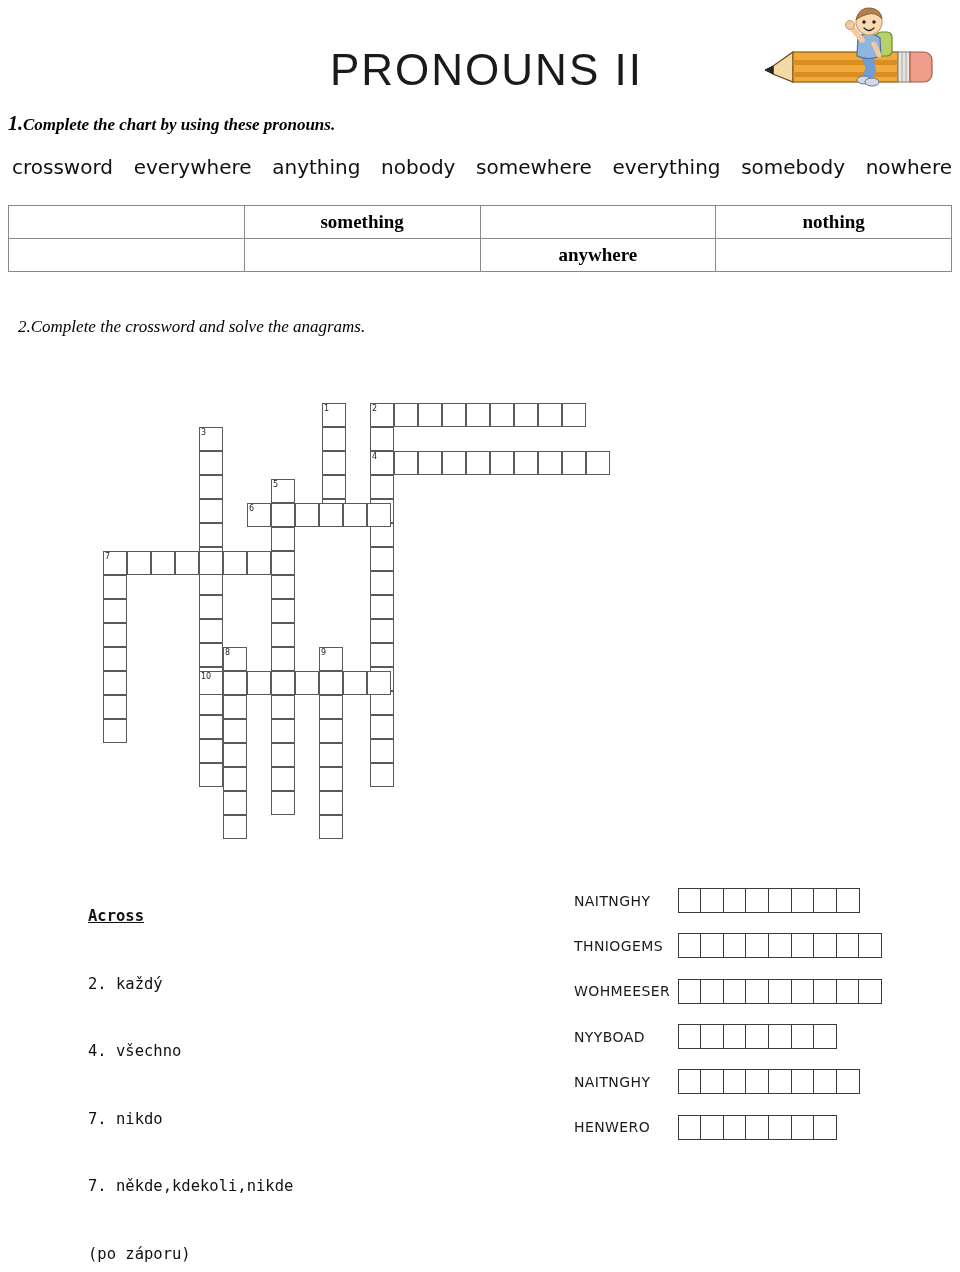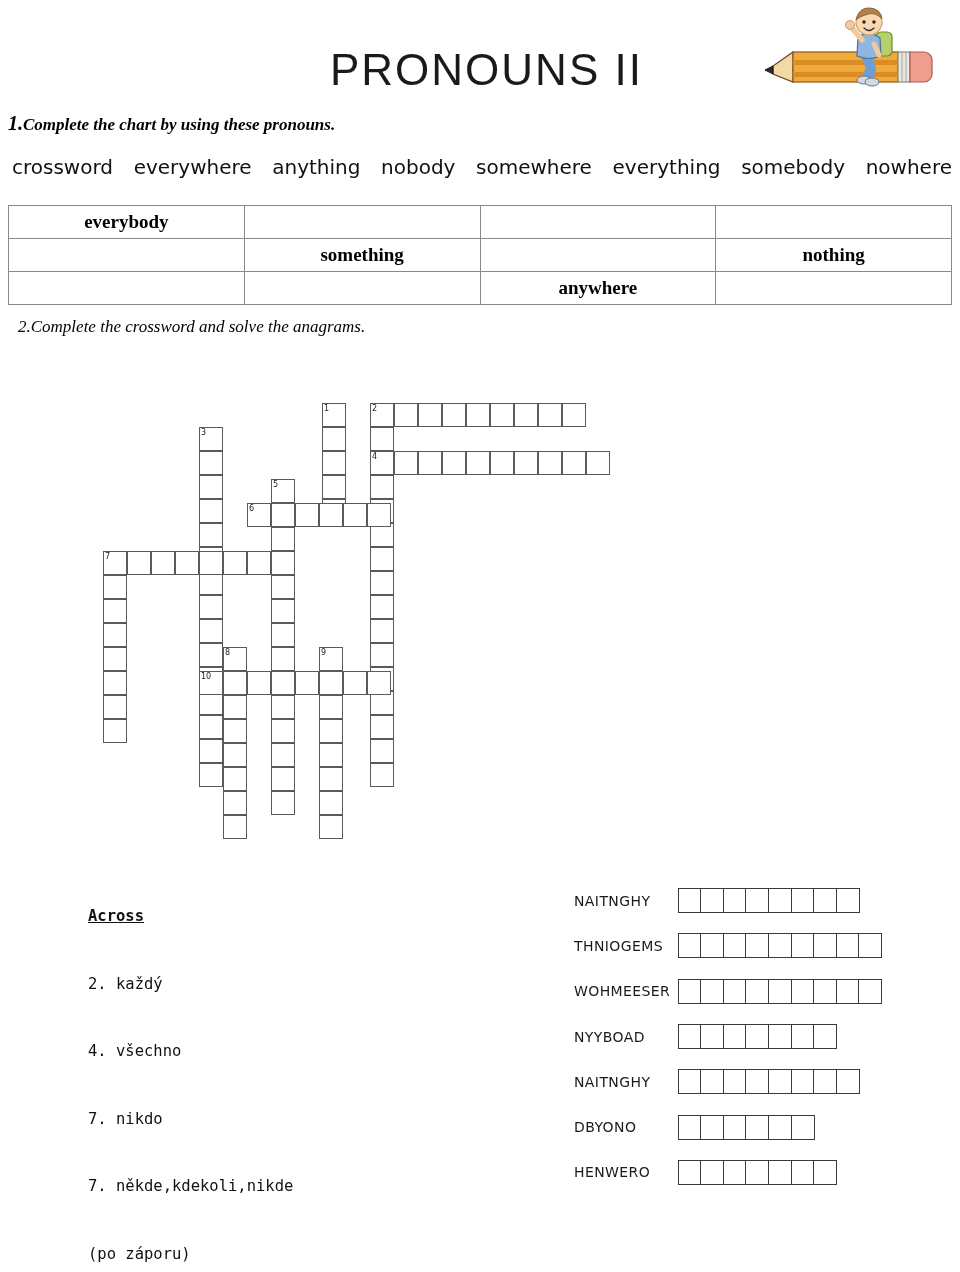--- a/index.html
+++ b/index.html
@@ -150,26 +150,20 @@
   <span>anything</span>
   <span>nobody</span>
   <span>somewhere</span>
   <span>everything</span>
   <span>somebody</span>
   <span>nowhere</span>
 </div>
 
 <table class="chart">
   <tbody>
-      <tr>
-    <td>everybody</td>
-    <td></td>
-    <td></td>
-    <td></td>
-  </tr>
   <tr>
     <td></td>
     <td>something</td>
     <td></td>
     <td>nothing</td>
   </tr>
   <tr>
     <td></td>
     <td></td>
     <td>anywhere</td>
@@ -392,31 +386,20 @@
         <div></div>
         <div></div>
         <div></div>
         <div></div>
         <div></div>
         <div></div>
         <div></div>
       </div>
     </div>
     <div class="ana-row">
-      <div class="ana-word">DBYONO</div>
-      <div class="ana-boxes">
-        <div></div>
-        <div></div>
-        <div></div>
-        <div></div>
-        <div></div>
-        <div></div>
-      </div>
-    </div>
-    <div class="ana-row">
       <div class="ana-word">HENWERO</div>
       <div class="ana-boxes">
         <div></div>
         <div></div>
         <div></div>
         <div></div>
         <div></div>
         <div></div>
         <div></div>
       </div>

